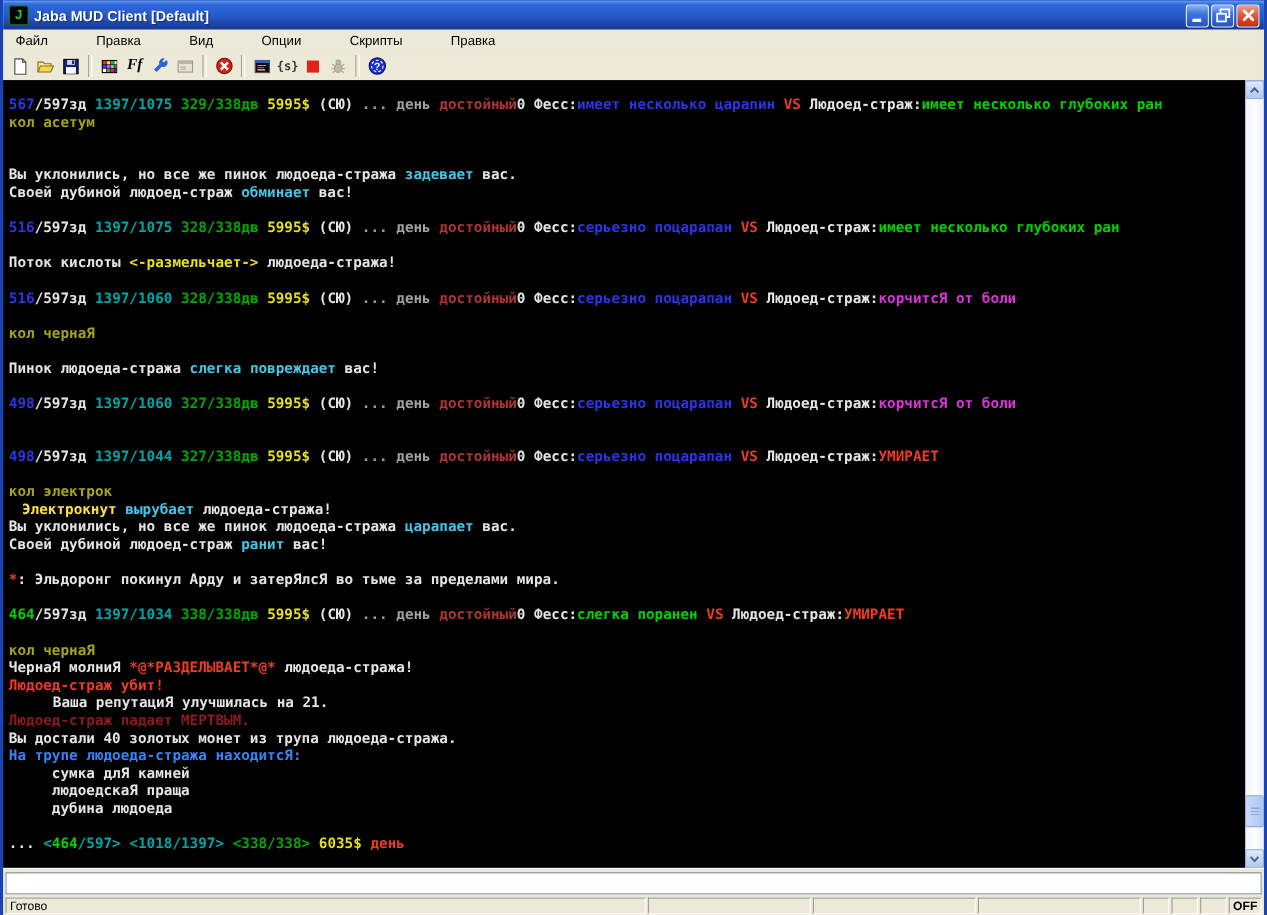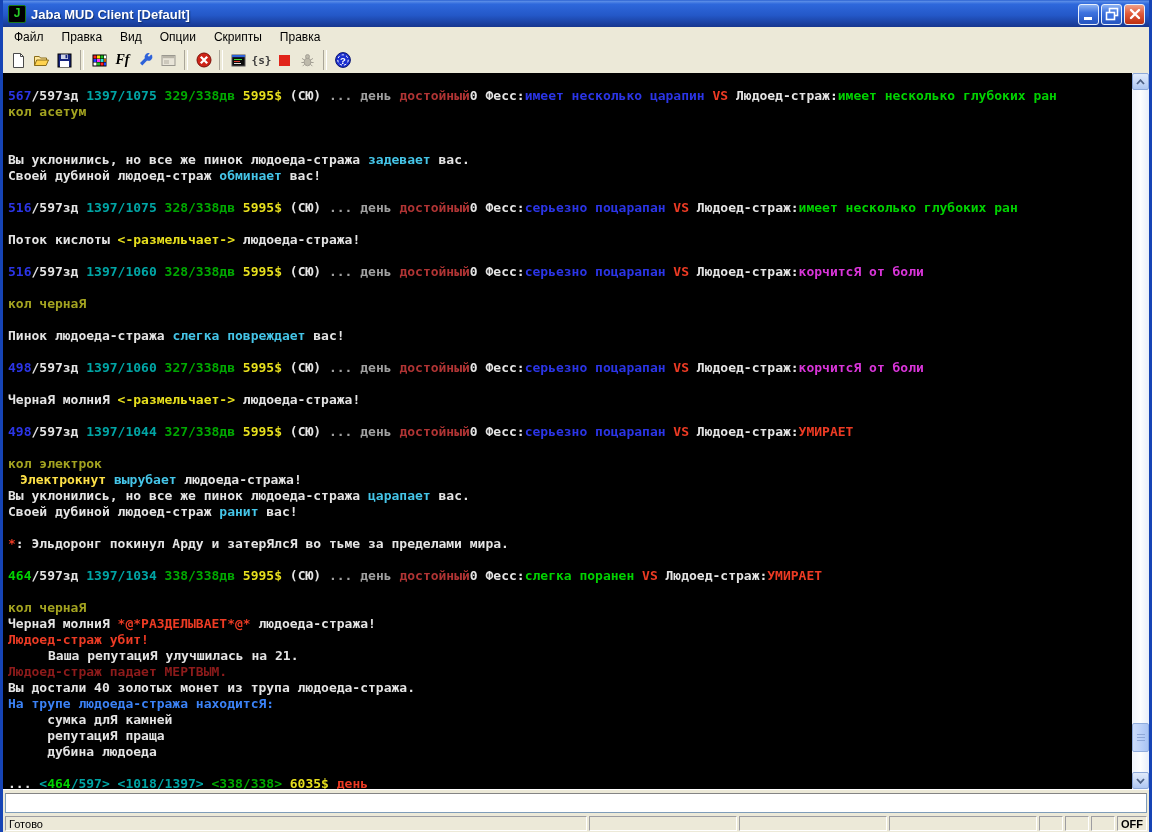--- a/index.html
+++ b/index.html
@@ -13,21 +13,21 @@
     border-top:1px solid #3A6FD8;}
   .app-icon{width:16px;height:16px;background:#000;border:1px solid #1a7a1a;border-radius:2px;
     color:#27CC27;font-weight:bold;font-size:12px;line-height:15px;text-align:center;margin-right:5px;}
   .title-text{color:#fff;font-weight:bold;font-size:13px;text-shadow:1px 1px 1px #10306E;flex:1;}
   .winbtn{width:21px;height:21px;border-radius:3px;margin-left:2px;border:1px solid #E8F0FC;
     display:flex;align-items:center;justify-content:center;box-sizing:border-box;}
   .winbtn.blue{background:linear-gradient(180deg,#8CB2F2 0%,#3E73DF 40%,#2858C4 90%);}
   .winbtn.red{background:linear-gradient(180deg,#F0A088 0%,#E25B3B 45%,#C03214 95%);}
   
   .menubar{height:20px;flex:0 0 20px;background:#ECE9D8;display:flex;align-items:center;
-    padding-left:2px;font-size:12px;color:#000;}
+    padding-left:2px;font-size:12px;color:#000;gap:26px;}
   .menu-item{padding:2px 9px;}
   
   .toolbar{height:26px;flex:0 0 26px;background:#ECE9D8;display:flex;align-items:center;padding-left:4px;}
   .tbtn{width:23px;height:23px;display:flex;align-items:center;justify-content:center;}
   .tsep{width:2px;height:20px;margin:0 4px;border-left:1px solid #A9A598;border-right:1px solid #fff;}
   .ff-label{font-family:"Liberation Serif",serif;font-weight:bold;font-style:italic;font-size:14px;color:#000;}
   .braces-label{font-family:"DejaVu Sans Mono",monospace;font-weight:bold;font-size:11px;color:#3a3a3a;}
   
   .term-row{flex:1 1 auto;display:flex;min-height:0;background:#000;}
   .terminal{flex:1 1 auto;background:#000;overflow:hidden;padding:15px 0 0 5px;
@@ -206,42 +206,41 @@
         <div class="tline"><span style="color: rgb(228, 228, 228);">Поток кислоты </span><span style="color: rgb(231, 223, 29);">&lt;-размельчает-&gt;</span><span style="color: rgb(228, 228, 228);"> людоеда-стража!</span></div>
         <div class="tline">&nbsp;</div>
         <div class="tline"><span style="color: rgb(43, 53, 230);">516</span><span style="color: rgb(228, 228, 228);">/597зд </span><span style="color: rgb(0, 165, 165);">1397/1060</span><span style="color: rgb(228, 228, 228);"> </span><span style="color: rgb(0, 168, 0);">328/338дв</span><span style="color: rgb(228, 228, 228);"> </span><span style="color: rgb(231, 223, 29);">5995$</span><span style="color: rgb(228, 228, 228);"> (СЮ) </span><span style="color: rgb(160, 160, 160);">... день </span><span style="color: rgb(176, 52, 52);">достойный</span><span style="color: rgb(228, 228, 228);">0 Фесс:</span><span style="color: rgb(43, 53, 230);">серьезно поцарапан</span><span style="color: rgb(237, 59, 36);"> VS </span><span style="color: rgb(228, 228, 228);">Людоед-страж:</span><span style="color: rgb(217, 53, 217);">корчитсЯ от боли</span></div>
         <div class="tline">&nbsp;</div>
         <div class="tline"><span style="color: rgb(163, 163, 32);">кол чернаЯ</span></div>
         <div class="tline">&nbsp;</div>
         <div class="tline"><span style="color: rgb(228, 228, 228);">Пинок людоеда-стража </span><span style="color: rgb(69, 197, 232);">слегка повреждает</span><span style="color: rgb(228, 228, 228);"> вас!</span></div>
         <div class="tline">&nbsp;</div>
         <div class="tline"><span style="color: rgb(43, 53, 230);">498</span><span style="color: rgb(228, 228, 228);">/597зд </span><span style="color: rgb(0, 165, 165);">1397/1060</span><span style="color: rgb(228, 228, 228);"> </span><span style="color: rgb(0, 168, 0);">327/338дв</span><span style="color: rgb(228, 228, 228);"> </span><span style="color: rgb(231, 223, 29);">5995$</span><span style="color: rgb(228, 228, 228);"> (СЮ) </span><span style="color: rgb(160, 160, 160);">... день </span><span style="color: rgb(176, 52, 52);">достойный</span><span style="color: rgb(228, 228, 228);">0 Фесс:</span><span style="color: rgb(43, 53, 230);">серьезно поцарапан</span><span style="color: rgb(237, 59, 36);"> VS </span><span style="color: rgb(228, 228, 228);">Людоед-страж:</span><span style="color: rgb(217, 53, 217);">корчитсЯ от боли</span></div>
         <div class="tline">&nbsp;</div>
-        <div class="tline"><span style="color: rgb(228, 228, 228);">ЧернаЯ молниЯ </span><span style="color: rgb(231, 223, 29);">&lt;-размельчает-&gt;</span><span style="color: rgb(228, 228, 228);"> людоеда-стража!</span></div>
         <div class="tline">&nbsp;</div>
         <div class="tline"><span style="color: rgb(43, 53, 230);">498</span><span style="color: rgb(228, 228, 228);">/597зд </span><span style="color: rgb(0, 165, 165);">1397/1044</span><span style="color: rgb(228, 228, 228);"> </span><span style="color: rgb(0, 168, 0);">327/338дв</span><span style="color: rgb(228, 228, 228);"> </span><span style="color: rgb(231, 223, 29);">5995$</span><span style="color: rgb(228, 228, 228);"> (СЮ) </span><span style="color: rgb(160, 160, 160);">... день </span><span style="color: rgb(176, 52, 52);">достойный</span><span style="color: rgb(228, 228, 228);">0 Фесс:</span><span style="color: rgb(43, 53, 230);">серьезно поцарапан</span><span style="color: rgb(237, 59, 36);"> VS </span><span style="color: rgb(228, 228, 228);">Людоед-страж:</span><span style="color: rgb(237, 59, 36);">УМИРАЕТ</span></div>
         <div class="tline">&nbsp;</div>
         <div class="tline"><span style="color: rgb(163, 163, 32);">кол электрок</span></div>
         <div class="tline"><span style="color: #fde047; margin-left: 12px;">Электрокнут </span><span style="color: rgb(69, 197, 232);">вырубает</span><span style="color: rgb(228, 228, 228);"> людоеда-стража!</span></div>
         <div class="tline"><span style="color: rgb(228, 228, 228);">Вы уклонились, но все же пинок людоеда-стража </span><span style="color: rgb(69, 197, 232);">царапает</span><span style="color: rgb(228, 228, 228);"> вас.</span></div>
         <div class="tline"><span style="color: rgb(228, 228, 228);">Своей дубиной людоед-страж </span><span style="color: rgb(69, 197, 232);">ранит</span><span style="color: rgb(228, 228, 228);"> вас!</span></div>
         <div class="tline">&nbsp;</div>
         <div class="tline"><span style="color: rgb(237, 59, 36);">*</span><span style="color: rgb(228, 228, 228);">: Эльдоронг покинул Арду и затерЯлсЯ во тьме за пределами мира.</span></div>
         <div class="tline">&nbsp;</div>
         <div class="tline"><span style="color: rgb(0, 211, 0);">464</span><span style="color: rgb(228, 228, 228);">/597зд </span><span style="color: rgb(0, 165, 165);">1397/1034</span><span style="color: rgb(228, 228, 228);"> </span><span style="color: rgb(0, 168, 0);">338/338дв</span><span style="color: rgb(228, 228, 228);"> </span><span style="color: rgb(231, 223, 29);">5995$</span><span style="color: rgb(228, 228, 228);"> (СЮ) </span><span style="color: rgb(160, 160, 160);">... день </span><span style="color: rgb(176, 52, 52);">достойный</span><span style="color: rgb(228, 228, 228);">0 Фесс:</span><span style="color: rgb(0, 211, 0);">слегка поранен</span><span style="color: rgb(237, 59, 36);"> VS </span><span style="color: rgb(228, 228, 228);">Людоед-страж:</span><span style="color: rgb(237, 59, 36);">УМИРАЕТ</span></div>
         <div class="tline">&nbsp;</div>
         <div class="tline"><span style="color: rgb(163, 163, 32);">кол чернаЯ</span></div>
         <div class="tline"><span style="color: rgb(228, 228, 228);">ЧернаЯ молниЯ </span><span style="color: rgb(237, 59, 36);">*@*РАЗДЕЛЫВАЕТ*@*</span><span style="color: rgb(228, 228, 228);"> людоеда-стража!</span></div>
         <div class="tline"><span style="color: rgb(237, 59, 36);">Людоед-страж убит!</span></div>
         <div class="tline"><span style="color: rgb(228, 228, 228); padding-left: 40px;">Ваша репутациЯ улучшилась на 21.</span></div>
         <div class="tline"><span style="color: rgb(142, 27, 27);">Людоед-страж падает МЕРТВЫМ.</span></div>
         <div class="tline"><span style="color: rgb(228, 228, 228);">Вы достали 40 золотых монет из трупа людоеда-стража.</span></div>
         <div class="tline"><span style="color: #3b82f6;">На трупе людоеда-стража находитсЯ:</span></div>
         <div class="tline"><span style="color: rgb(228, 228, 228);">     сумка длЯ камней</span></div>
-        <div class="tline"><span style="color: rgb(228, 228, 228);">     репутациЯ праща</span></div>
+        <div class="tline"><span style="color: rgb(228, 228, 228);">     людоедскаЯ праща</span></div>
         <div class="tline"><span style="color: rgb(228, 228, 228);">     дубина людоеда</span></div>
         <div class="tline">&nbsp;</div>
         <div class="tline"><span style="color: rgb(228, 228, 228);">... </span><span style="color: rgb(0, 165, 165);">&lt;</span><span style="color: rgb(0, 211, 0);">464</span><span style="color: rgb(0, 165, 165);">/597&gt;</span><span style="color: rgb(228, 228, 228);"> </span><span style="color: rgb(0, 165, 165);">&lt;1018/1397&gt;</span><span style="color: rgb(228, 228, 228);"> </span><span style="color: rgb(0, 168, 0);">&lt;338/338&gt;</span><span style="color: rgb(228, 228, 228);"> </span><span style="color: rgb(231, 223, 29);">6035$</span><span style="color: rgb(228, 228, 228);"> </span><span style="color: rgb(237, 59, 36);">день</span></div>
       </div>
     <div class="scrollbar">
       <div class="sb-btn">
         <svg width="9" height="6">
           <path d="M1 5 L4.5 1.2 L8 5" stroke="#4D6185" stroke-width="1.8" fill="none"></path>
         </svg>
       </div>

